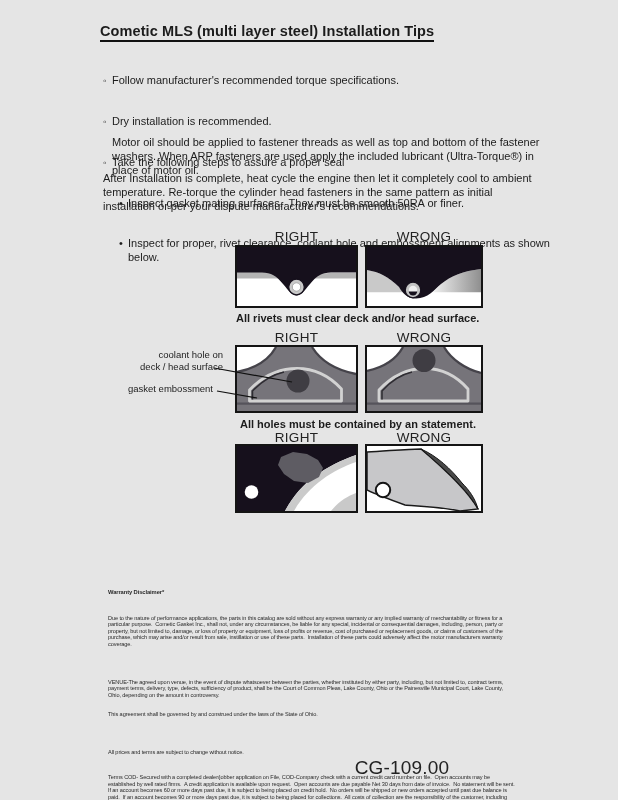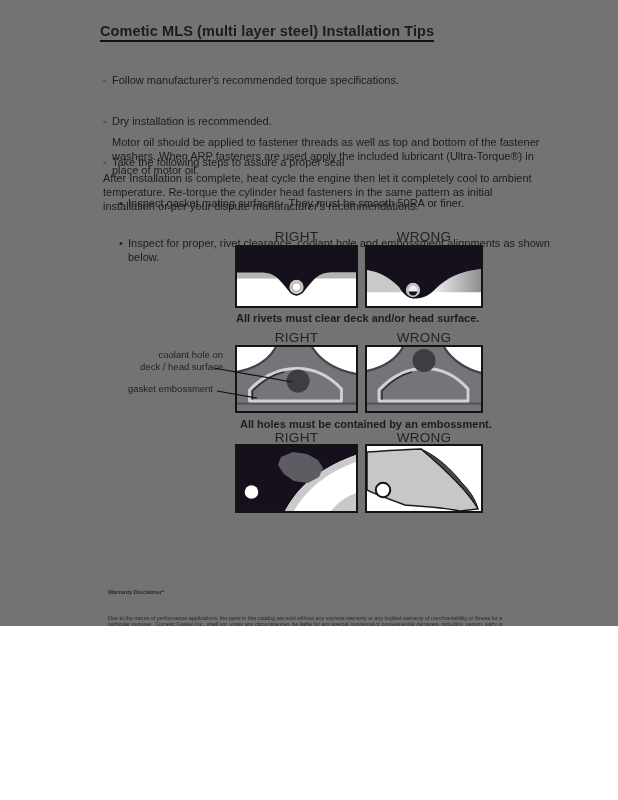--- a/index.html
+++ b/index.html
@@ -1,17 +1,17 @@
 <!DOCTYPE html>
 <html><head>
 <meta charset="utf-8">
 <style>
   html,body{margin:0;padding:0;background:#ffffff;}
   .page{
-    position:relative;width:618px;height:626px;background:#737373;overflow:hidden;
+    position:relative;width:618px;height:800px;background:#e5e5e5;overflow:hidden;
     font-family:"Liberation Sans","DejaVu Sans",sans-serif;color:#1c1c1c;
   }
   .abs{position:absolute;}
   .title{
     font-size:14.5px;font-weight:bold;letter-spacing:.1px;
     border-bottom:2px solid #111;padding-bottom:1px;display:inline-block;
   }
   .bullets{font-size:11px;line-height:13.6px;white-space:pre-wrap;}
   .b-row{display:flex;}
   .b-mark{width:9px;flex:0 0 9px;font-size:10px;}
@@ -133,21 +133,21 @@
       <path d="M15,52.5 V44 C24,34 34,27.5 45,25" stroke="#2e2c32" stroke-width="1.5" fill="none"></path>
       <circle cx="57" cy="13.5" r="11.5" fill="#3f3d43"></circle>
     </svg>
   </div>
 
   <svg class="abs" style="left:130px;top:345px;z-index:5;" width="180" height="70" viewBox="0 0 180 70">
     <line x1="84" y1="23" x2="162" y2="37" stroke="#111" stroke-width="1.2"></line>
     <line x1="87" y1="46" x2="127" y2="53" stroke="#111" stroke-width="1.2"></line>
   </svg>
 
-  <div class="abs caption" style="left:240px;top:418px;width:300px;">All holes must be contained by an embossment.</div>
+  <div class="abs caption" style="left:240px;top:418px;width:300px;">All holes must be contained by an statement.</div>
 
   <div class="abs rw-label" style="left:235px;top:430px;width:123px;">RIGHT</div>
   <div class="abs rw-label" style="left:365px;top:430px;width:118px;">WRONG</div>
 
   <div class="abs dbox" style="left:235px;top:444px;">
     <svg width="119" height="65" viewBox="0 0 119 65">
       <rect width="119" height="65" fill="#ffffff"></rect>
       <path d="M94,65 C102,55 111,50 119,47 V65 Z" fill="#c9c9c9"></path>
       <path d="M0,0 H119 V9 C89,20 64,35 48,65 L0,65 Z" fill="#16101c"></path>
       <path d="M119,9 C89,20 64,35 48,65 L57,65 C72,39 96,24 119,16 Z" fill="#cacaca"></path>

